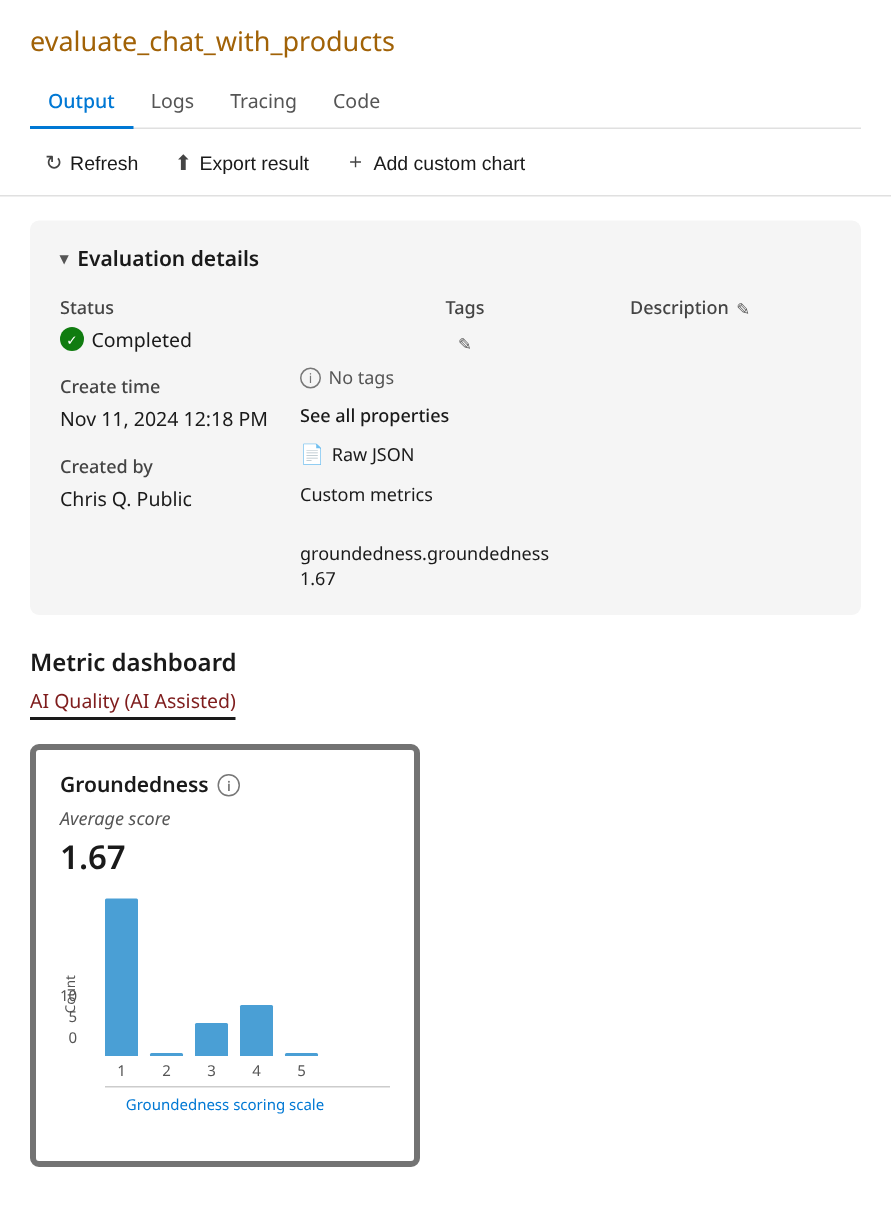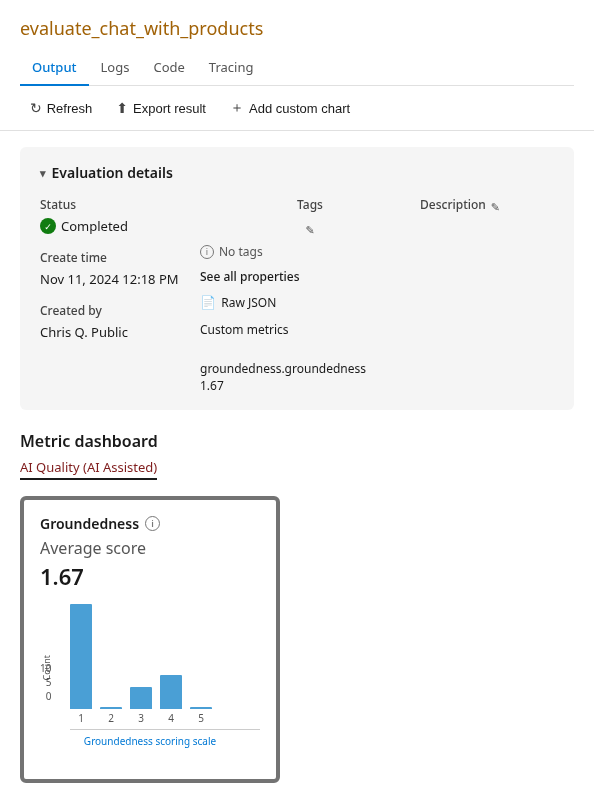--- a/index.html
+++ b/index.html
@@ -228,23 +228,24 @@
       height: 15px;
       border-radius: 50%;
       border: 1px solid #777;
       display: inline-flex;
       align-items: center;
       justify-content: center;
       font-size: 9px;
       color: #777;
     }
     .avg-score-label {
-      font-size: 16px;
+      font-size: 12px;
       color: #555;
       margin-bottom: 2px;
+      font-style: italic;
     }
     .avg-score-value {
       font-size: 22px;
       font-weight: 600;
       margin-bottom: 14px;
     }
 
     
     .chart-container {
       position: relative;
@@ -309,22 +310,22 @@
     }
   </style>
 </head>
 <body>
 
 <div class="page-header">
   <div class="page-title">evaluate_chat_with_products</div>
   <div class="tabs">
     <div class="tab active">Output</div>
     <div class="tab">Logs</div>
+    <div class="tab">Tracing</div>
     <div class="tab">Code</div>
-    <div class="tab">Tracing</div>
   </div>
 </div>
 
 <div class="toolbar">
   <button class="toolbar-btn">
     <span class="toolbar-icon">↻</span>
     <span>Refresh</span>
   </button>
   <button class="toolbar-btn">
     <span class="toolbar-icon">⬆</span>

